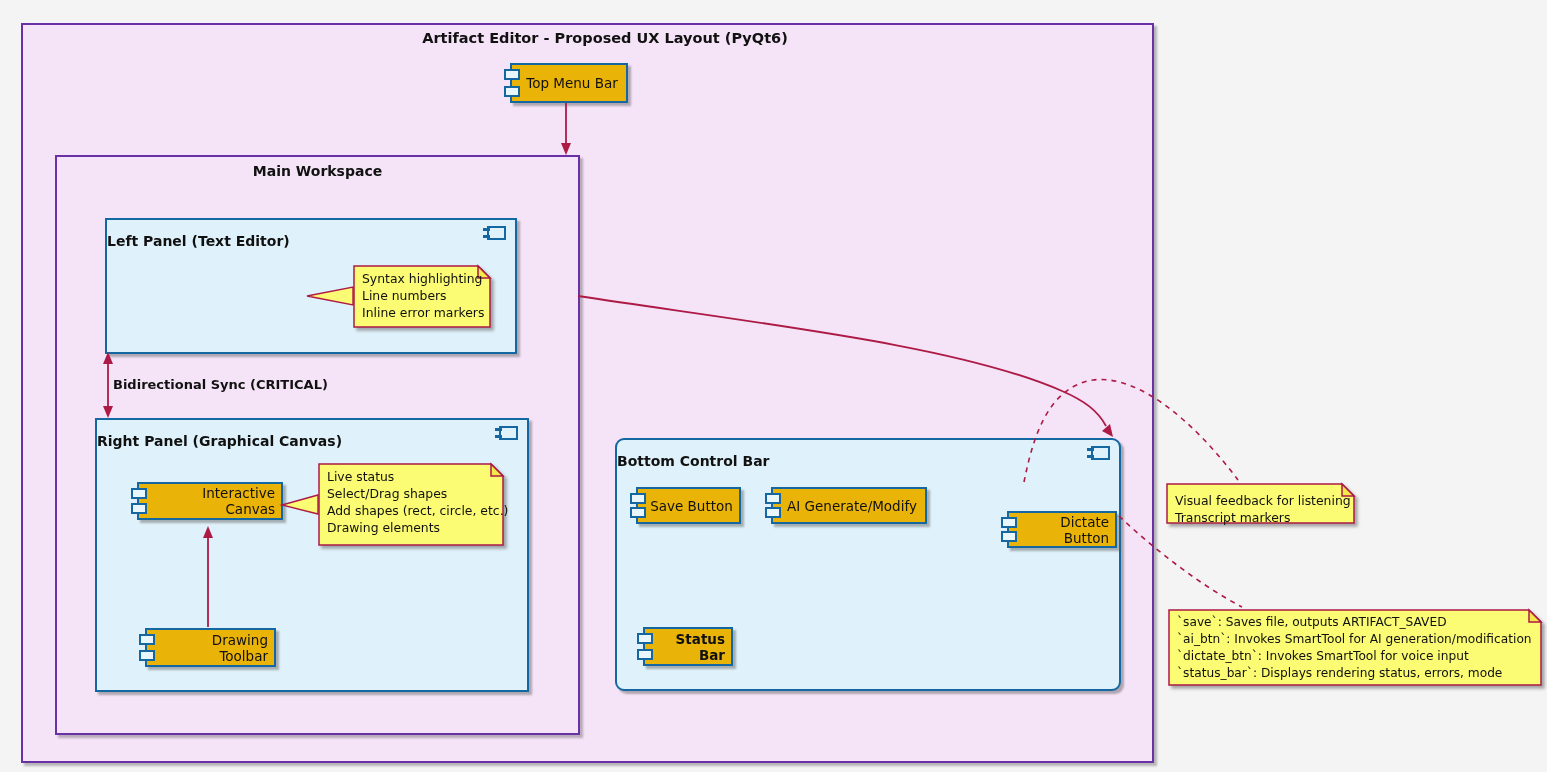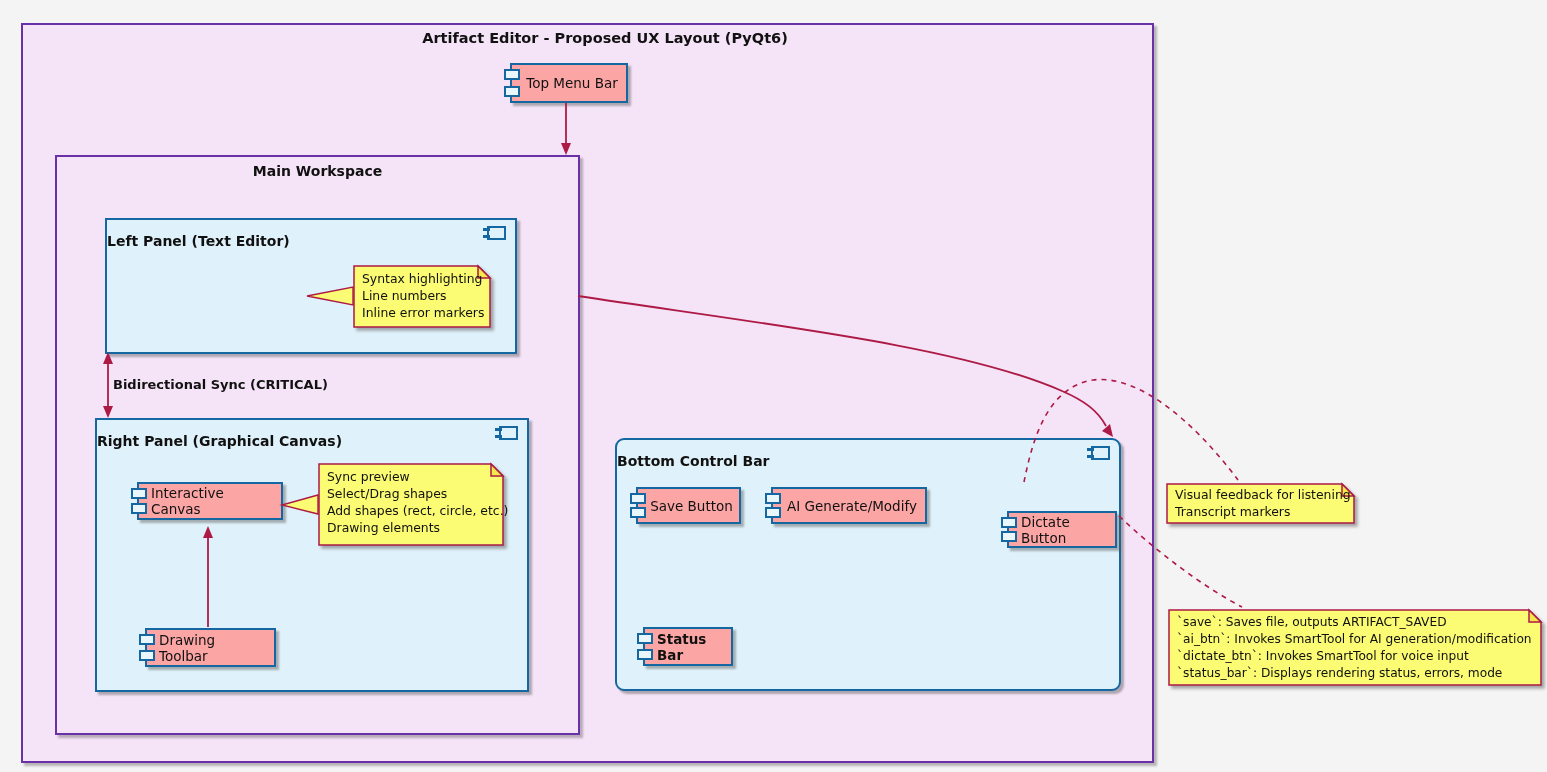--- a/index.html
+++ b/index.html
@@ -47,24 +47,24 @@
     border:2px solid #1467a0; background:transparent;
   }
   .cicon::before, .cicon::after {
     content:''; position:absolute; left:-6px; width:7px; height:3px;
     background:#1467a0;
   }
   .cicon::before { top:0px; }
   .cicon::after  { bottom:0px; }
   
   .comp {
-    position:absolute; background:#fca5a5; border:2px solid #1467a0;
+    position:absolute; background:#eab308; border:2px solid #1467a0;
     box-shadow:3px 3px 2px rgba(90,90,90,.45);
     display:flex; align-items:center; justify-content:center;
-    font-size:13.5px; text-align:left; padding:0 6px 0 12px; box-sizing:border-box;
+    font-size:13.5px; text-align:right; padding:0 6px 0 12px; box-sizing:border-box;
   }
   .port {
     position:absolute; left:-8px; width:12px; height:7px;
     background:#e9f7fd; border:2px solid #1467a0;
   }
   .port.p1 { top:4px; }
   .port.p2 { bottom:4px; }
   .c-topmenu  { left:510px; top:63px;  width:118px; height:40px; }
   .c-editor   { left:143px; top:276px; width:164px; height:39px; }
   .c-icanvas  { left:137px; top:482px; width:146px; height:38px; }
@@ -201,33 +201,33 @@
       <div>Inline error markers</div>
     </div>
   </div>
 
   <div class="note n-canvas">
     <svg width="186" height="83">
       <polygon points="1,1 173,1 185,13 185,82 1,82" fill="#fbfb74" stroke="#ad1a45" stroke-width="1.5"></polygon>
       <polygon points="173,1 173,13 185,13" fill="#f5e84a" stroke="#ad1a45" stroke-width="1.5"></polygon>
     </svg>
     <div class="note-text">
-      <div>Sync preview</div>
+      <div>Live status</div>
       <div>Select/Drag shapes</div>
       <div>Add shapes (rect, circle, etc.)</div>
       <div>Drawing elements</div>
     </div>
   </div>
 
   <div class="note n-dictate">
     <svg width="189" height="41">
       <polygon points="1,1 176,1 188,13 188,40 1,40" fill="#fbfb74" stroke="#ad1a45" stroke-width="1.5"></polygon>
       <polygon points="176,1 176,13 188,13" fill="#f5e84a" stroke="#ad1a45" stroke-width="1.5"></polygon>
     </svg>
-    <div class="note-text" style="padding-top:3px;">
+    <div class="note-text" style="padding-top:9px;">
       <div>Visual feedback for listening</div>
       <div>Transcript markers</div>
     </div>
   </div>
 
   <div class="note n-controls">
     <svg width="374" height="77">
       <polygon points="1,1 361,1 373,13 373,76 1,76" fill="#fbfb74" stroke="#ad1a45" stroke-width="1.5"></polygon>
       <polygon points="361,1 361,13 373,13" fill="#f5e84a" stroke="#ad1a45" stroke-width="1.5"></polygon>
     </svg>

